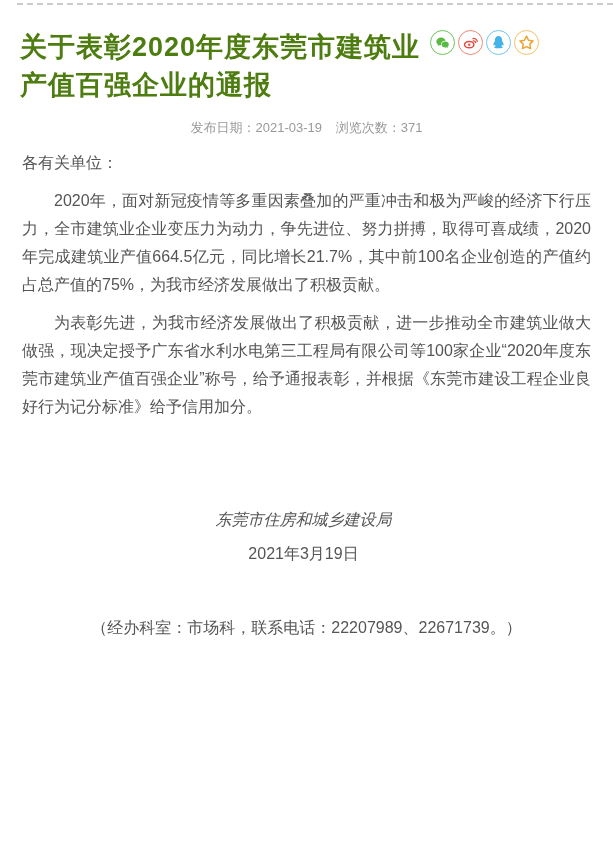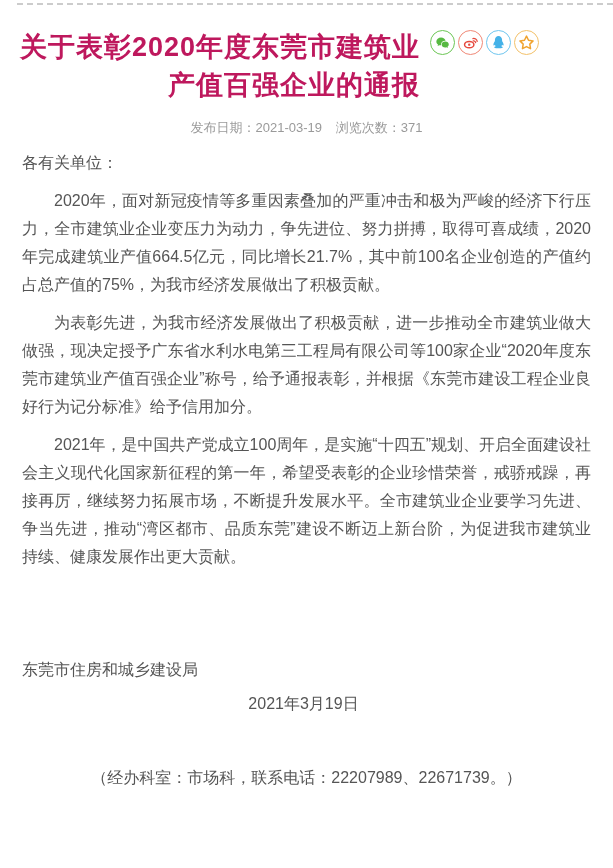--- a/index.html
+++ b/index.html
@@ -8,23 +8,23 @@
   .page {
     position:relative; width:613px; height:868px; margin:0 auto;
     background:#ffffff; overflow:hidden;
   }
   .top-dash {
     position:absolute; top:3px; left:17px; right:0;
     border-top:2px dashed #cccccc; height:0;
   }
   .header { padding-top:28px; }
   .title {
-    width:412px; margin-left:8px;
-    color:#be185d; font-size:27px; line-height:38px; font-weight:bold;
-    text-align:right; letter-spacing:1px;
+    width:412px; margin-left:20px;
+    color:#4d7c0f; font-size:27px; line-height:38px; font-weight:bold;
+    text-align:left; letter-spacing:1px;
   }
   .share-bar {
     position:absolute; top:30px; left:430px;
     display:flex; gap:3px;
   }
   .share-btn {
     width:25px; height:25px; border-radius:50%;
     display:flex; align-items:center; justify-content:center;
     background:#ffffff; cursor:pointer; text-decoration:none;
   }
@@ -40,21 +40,21 @@
   .meta span + span { margin-left:10px; }
   .content {
     padding:0 22px; color:#555555; font-size:16px; line-height:28px;
   }
   .salutation { margin-top:12px; }
   .para { margin-top:10px; text-indent:2em; text-align:justify; }
   .attachment { margin-top:50px; text-indent:2em; }
   .attachment-link {
     color:#404040; text-decoration:underline; cursor:pointer;
   }
-  .sig-org  { margin-top:85px; text-align:left; padding-right:6px; }
+  .sig-org  { margin-top:85px; text-align:center; padding-right:6px;font-style:italic; }
   .sig-date { margin-top:6px;  text-align:center; padding-right:6px; }
   .contact  { margin-top:46px; text-align:center; }
 </style>
 </head>
 <body>
 
 <div class="page">
 
   <div class="top-dash"></div>
 
@@ -100,21 +100,20 @@
       <span>发布日期：2021-03-19</span>
       <span>浏览次数：371</span>
     </div>
   </header>
 
   <main class="content">
     <p class="salutation">各有关单位：</p>
 
     <p class="para">2020年，面对新冠疫情等多重因素叠加的严重冲击和极为严峻的经济下行压力，全市建筑业企业变压力为动力，争先进位、努力拼搏，取得可喜成绩，2020年完成建筑业产值664.5亿元，同比增长21.7%，其中前100名企业创造的产值约占总产值的75%，为我市经济发展做出了积极贡献。</p>
     <p class="para">为表彰先进，为我市经济发展做出了积极贡献，进一步推动全市建筑业做大做强，现决定授予广东省水利水电第三工程局有限公司等100家企业“2020年度东莞市建筑业产值百强企业”称号，给予通报表彰，并根据《东莞市建设工程企业良好行为记分标准》给予信用加分。</p>
-    <p class="para">2021年，是中国共产党成立100周年，是实施“十四五”规划、开启全面建设社会主义现代化国家新征程的第一年，希望受表彰的企业珍惜荣誉，戒骄戒躁，再接再厉，继续努力拓展市场，不断提升发展水平。全市建筑业企业要学习先进、争当先进，推动“湾区都市、品质东莞”建设不断迈上新台阶，为促进我市建筑业持续、健康发展作出更大贡献。</p>
 
 
     <p class="sig-org">东莞市住房和城乡建设局</p>
     <p class="sig-date">2021年3月19日</p>
 
     <p class="contact">（经办科室：市场科，联系电话：22207989、22671739。）</p>
   </main>
 
 </div>
 

